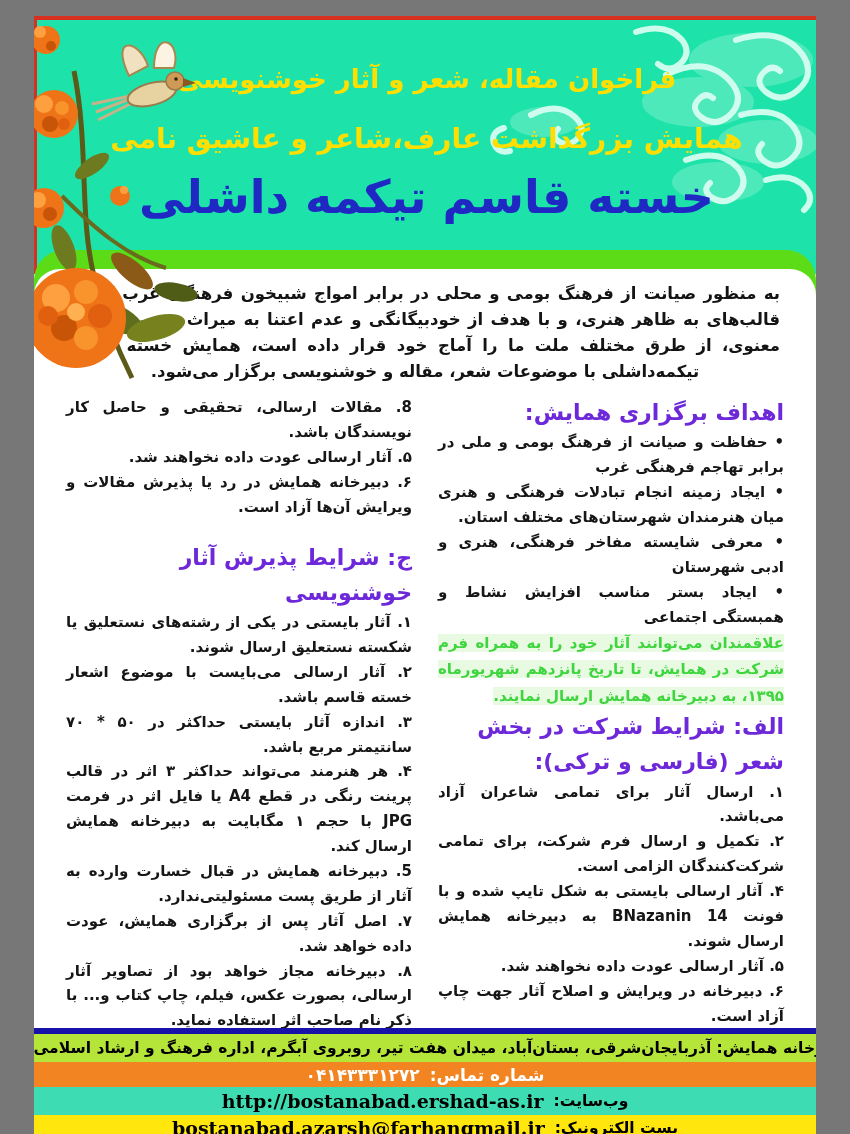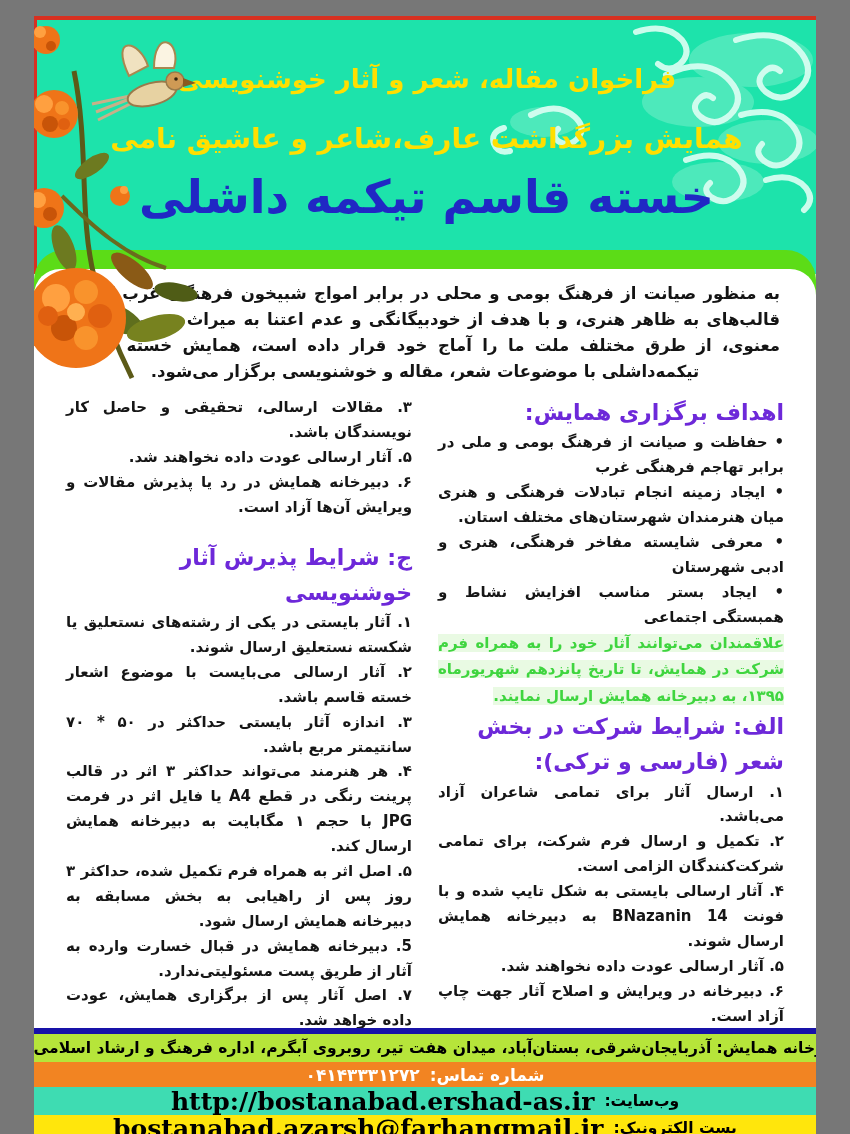--- a/index.html
+++ b/index.html
@@ -36,21 +36,21 @@
 
   
   .footer{position:absolute;left:0;right:0;bottom:0;z-index:6;}
   .bar-top{height:6px;background:#1812a8;}
   .bar-bottom{height:9px;background:#1812a8;}
   .frow{display:flex;align-items:center;justify-content:center;font-weight:bold;gap:10px;}
   .f-address{height:28px;background:#b6e53a;color:#000;font-size:15.5px;white-space:nowrap;}
   .f-phone{height:25px;background:#f28422;color:#ffffff;font-size:17px;}
   .f-website{height:28px;background:#3edcb2;color:#000;font-size:15.5px;}
   .f-email{height:26px;background:#ffe60c;color:#000;font-size:15.5px;}
-  .latin{font-family:"DejaVu Serif",serif;font-size:25px;font-weight:bold;direction:ltr;unicode-bidi:embed;color:#000;}
+  .latin{font-family:"DejaVu Serif",serif;font-size:19px;font-weight:bold;direction:ltr;unicode-bidi:embed;color:#000;}
   .f-phone .num{font-size:17px;}
 </style>
 </head>
 <body>
 
 <div class="poster">
 
   <div class="header">
     <svg class="clouds" viewBox="0 0 330 210" aria-hidden="true">
       <g fill="#9cf4d6" opacity="0.38">
@@ -95,29 +95,28 @@
         <div class="heading">الف: شرایط شرکت در بخش شعر (فارسی و ترکی):</div>
         <div class="item">۱. ارسال آثار برای تمامی شاعران آزاد می‌باشد.</div>
         <div class="item">۲. تکمیل و ارسال فرم شرکت، برای تمامی شرکت‌کنندگان الزامی است.</div>
         <div class="item">۴. آثار ارسالی بایستی به شکل تایپ شده و با فونت BNazanin 14 به دبیرخانه همایش ارسال شوند.</div>
         <div class="item">۵. آثار ارسالی عودت داده نخواهند شد.</div>
         <div class="item">۶. دبیرخانه در ویرایش و اصلاح آثار جهت چاپ آزاد است.</div>
 
       </div>
 
       <div class="col">
-        <div class="item">۳. مقالات ارسالی، تحقیقی و حاصل کار نویسندگان باشد.</div>
+        <div class="item">8. مقالات ارسالی، تحقیقی و حاصل کار نویسندگان باشد.</div>
         <div class="item">۵. آثار ارسالی عودت داده نخواهند شد.</div>
         <div class="item">۶. دبیرخانه همایش در رد یا پذیرش مقالات و ویرایش آن‌ها آزاد است.</div>
         <div class="heading gap">ج: شرایط پذیرش آثار خوشنویسی</div>
         <div class="item">۱. آثار بایستی در یکی از رشته‌های نستعلیق یا شکسته نستعلیق ارسال شوند.</div>
         <div class="item">۲. آثار ارسالی می‌بایست با موضوع اشعار خسته قاسم باشد.</div>
         <div class="item">۳. اندازه آثار بایستی حداکثر در ۵۰ * ۷۰ سانتیمتر مربع باشد.</div>
         <div class="item">۴. هر هنرمند می‌تواند حداکثر ۳ اثر در قالب پرینت رنگی در قطع A4 یا فایل اثر در فرمت JPG با حجم ۱ مگابایت به دبیرخانه همایش ارسال کند.</div>
-        <div class="item">۵. اصل اثر به همراه فرم تکمیل شده، حداکثر ۳ روز پس از راهیابی به بخش مسابقه به دبیرخانه همایش ارسال شود.</div>
         <div class="item">5. دبیرخانه همایش در قبال خسارت وارده به آثار از طریق پست مسئولیتی‌ندارد.</div>
         <div class="item">۷. اصل آثار پس از برگزاری همایش، عودت داده خواهد شد.</div>
         <div class="item">۸. دبیرخانه مجاز خواهد بود از تصاویر آثار ارسالی، بصورت عکس، فیلم، چاپ کتاب و... با ذکر نام صاحب اثر استفاده نماید.</div>
 
       </div>
     </div>
   </div>
 
   <svg class="flowers" viewBox="0 0 195 385" aria-hidden="true">
 

